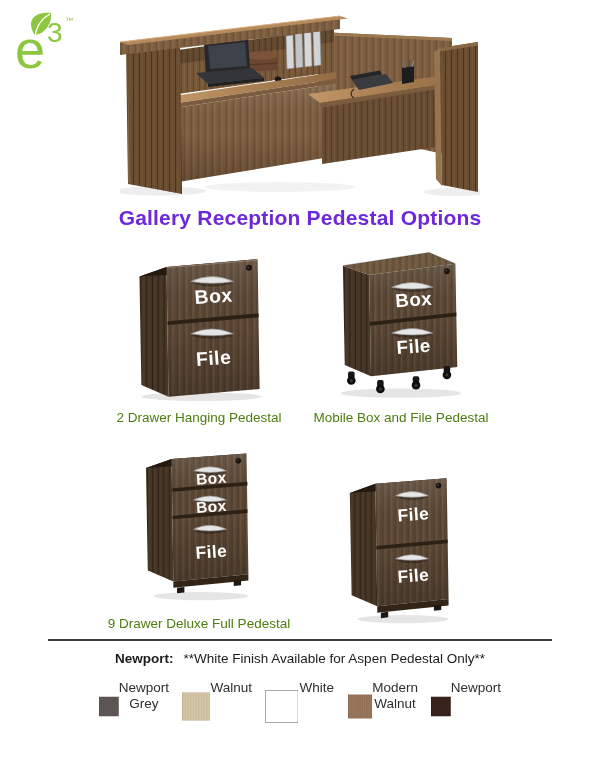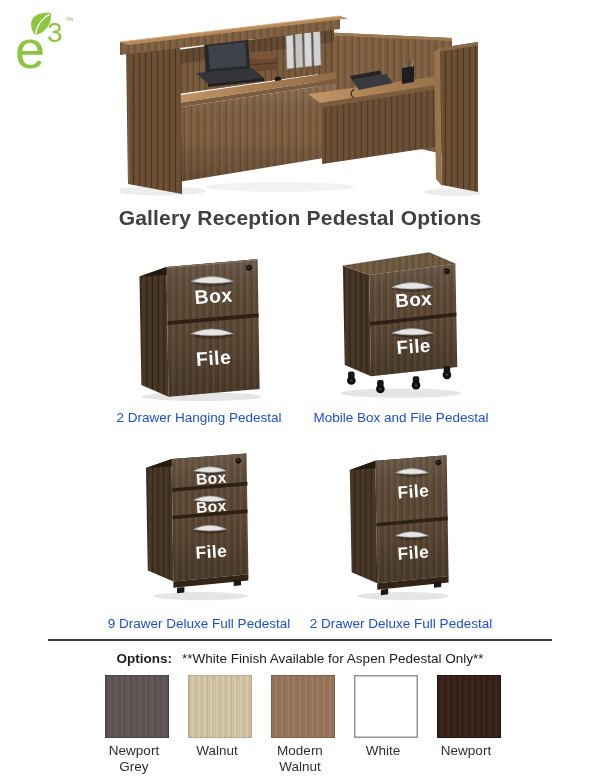--- a/index.html
+++ b/index.html
@@ -3,34 +3,34 @@
 <meta charset="utf-8">
 <style>
   html,body{margin:0;padding:0}
   body{width:600px;height:776px;background:#ffffff;position:relative;overflow:hidden;
        font-family:"Liberation Sans",sans-serif;color:#222}
   svg{display:block}
   .defs{position:absolute;width:0;height:0}
   .logo{position:absolute;left:13px;top:10px}
   .logo text{font-family:"Liberation Sans",sans-serif}
   .hero{margin:8px auto 0;width:360px;height:192px}
-  .title{margin:6px 0 6px;text-align:center;font-size:21px;font-weight:700;color:#404040;letter-spacing:.2px}
+  .title{margin:6px 0 6px;text-align:center;font-size:21px;font-weight:700;color:#6d28d9;letter-spacing:.2px}
   .ped-row{display:flex;justify-content:center;align-items:flex-end}
   .ped-row.r1{margin-top:4px}
   .ped-row.r2{margin-top:8px}
   figure{margin:0}
   .ped{width:202px;display:flex;flex-direction:column;align-items:center;justify-content:flex-end}
-  .ped figcaption{font-size:13.5px;color:#1d4ed8;margin-top:6px;white-space:nowrap;height:17px}
+  .ped figcaption{font-size:13.5px;color:#4d7c0f;margin-top:6px;white-space:nowrap;height:17px}
   .ped-svg text{fill:#ffffff;font-weight:700;letter-spacing:.5px;text-anchor:middle;
                 font-family:"Liberation Sans",sans-serif}
   .divider{width:504px;margin:6px auto 0;border-top:2px solid #3f3f3f;height:0}
   .finishes-line{margin:10px 0 0;text-align:center;font-size:13.5px;color:#1c1c1c}
   .finishes-line .lbl{font-weight:700;margin-right:10px}
   .swatch-row{display:flex;justify-content:center;align-items:flex-start;gap:13px;margin-top:9px}
-  .swatch{width:70px;display:flex;flex-direction:column;align-items:flex-end}
+  .swatch{width:70px;display:flex;flex-direction:row;align-items:flex-start}
   .swatch figcaption{font-size:13.5px;color:#2e2e2e;text-align:center;margin-top:5px;line-height:1.22;width:70px}
 </style>
 </head>
 <body>
 
 <svg class="defs" aria-hidden="true">
   <defs>
     <pattern id="pF" width="7" height="90" patternUnits="userSpaceOnUse">
       <rect width="7" height="90" fill="#5d4936"></rect>
       <path d="M1,0 V90" stroke="rgba(22,13,6,0.32)" stroke-width="1"></path>
@@ -258,28 +258,27 @@
       <polygon points="44,154 122,146 122,153 44,161" fill="#322517"></polygon>
       <polygon points="48,161 56,160 56,166 48,167" fill="#1e1611"></polygon>
       <polygon points="106,153 114,152 114,158 106,159" fill="#1e1611"></polygon>
       <polygon points="43,88 121,81 121,85 43,92" fill="#2d2115"></polygon>
       <use href="#handle-narrow" transform="translate(82,31)"></use>
       <use href="#handle-narrow" transform="translate(82,100)"></use>
       <use href="#lock-glyph" transform="translate(111,22)"></use>
       <text x="84" y="60" font-size="19" transform="rotate(-4 84 60)">File</text>
       <text x="84" y="127" font-size="19" transform="rotate(-4 84 127)">File</text>
     </svg>
-    <figcaption>2 Drawer Deluxe Full Pedestal</figcaption>
   </figure>
 </div>
 
 <div class="divider"></div>
 
 <p class="finishes-line">
-  <span class="lbl">Options:</span><span>**White Finish Available for Aspen Pedestal Only**</span>
+  <span class="lbl">Newport:</span><span>**White Finish Available for Aspen Pedestal Only**</span>
 </p>
 
 <div class="swatch-row">
   <figure class="swatch">
     <svg width="64" height="63" viewBox="0 0 64 63">
       <rect width="64" height="63" fill="#5e5755"></rect>
       <rect width="64" height="63" fill="url(#swG)"></rect>
       <rect x="0.5" y="0.5" width="63" height="62" fill="none" stroke="rgba(0,0,0,0.18)"></rect>
     </svg>
     <figcaption>Newport Grey</figcaption>
@@ -287,34 +286,34 @@
   <figure class="swatch">
     <svg width="64" height="63" viewBox="0 0 64 63">
       <rect width="64" height="63" fill="#d8caa7"></rect>
       <rect width="64" height="63" fill="url(#swG)"></rect>
       <rect x="0.5" y="0.5" width="63" height="62" fill="none" stroke="rgba(0,0,0,0.12)"></rect>
     </svg>
     <figcaption>Walnut</figcaption>
   </figure>
   <figure class="swatch">
     <svg width="64" height="63" viewBox="0 0 64 63">
+      <rect width="64" height="63" fill="#ffffff"></rect>
+      <rect x="0.75" y="0.75" width="62.5" height="61.5" fill="none" stroke="#949494" stroke-width="1.5"></rect>
+    </svg>
+    <figcaption>White</figcaption>
+  </figure>
+  <figure class="swatch">
+    <svg width="64" height="63" viewBox="0 0 64 63">
       <rect width="64" height="63" fill="#9c785c"></rect>
       <rect width="64" height="63" fill="url(#swG)"></rect>
       <rect x="0.5" y="0.5" width="63" height="62" fill="none" stroke="rgba(0,0,0,0.15)"></rect>
     </svg>
     <figcaption>Modern Walnut</figcaption>
   </figure>
   <figure class="swatch">
     <svg width="64" height="63" viewBox="0 0 64 63">
-      <rect width="64" height="63" fill="#ffffff"></rect>
-      <rect x="0.75" y="0.75" width="62.5" height="61.5" fill="none" stroke="#949494" stroke-width="1.5"></rect>
-    </svg>
-    <figcaption>White</figcaption>
-  </figure>
-  <figure class="swatch">
-    <svg width="64" height="63" viewBox="0 0 64 63">
       <rect width="64" height="63" fill="#38211a"></rect>
       <rect width="64" height="63" fill="url(#swG)"></rect>
       <rect x="0.5" y="0.5" width="63" height="62" fill="none" stroke="rgba(0,0,0,0.3)"></rect>
     </svg>
     <figcaption>Newport</figcaption>
   </figure>
 </div>
 
 </body></html>

